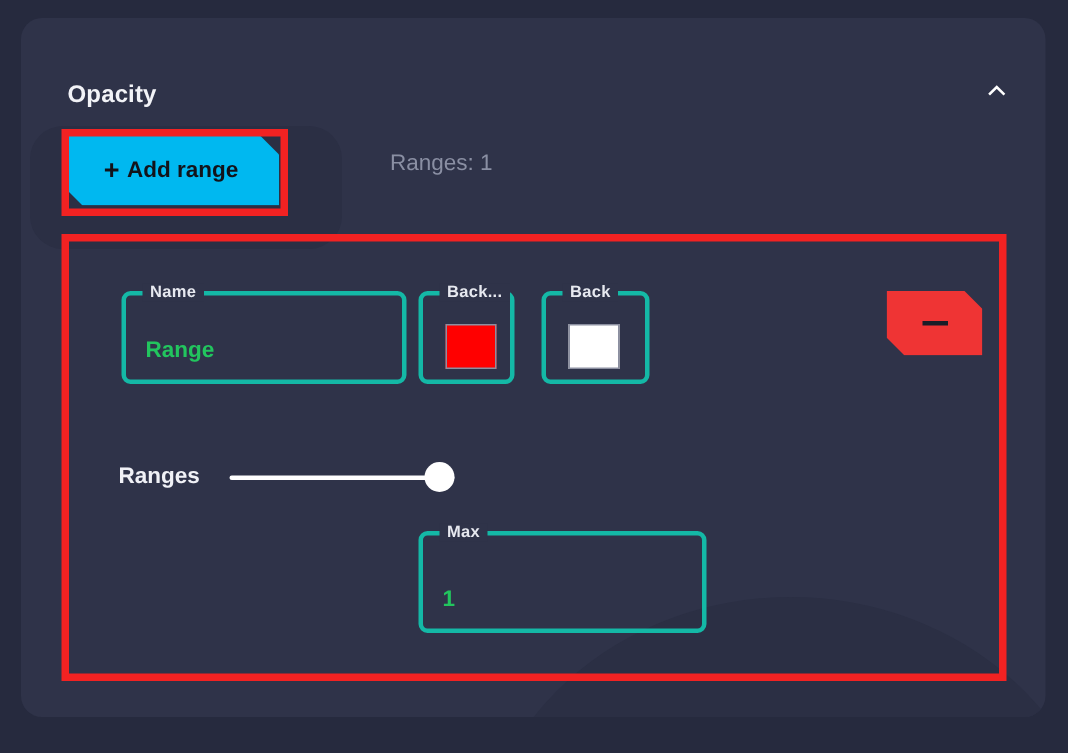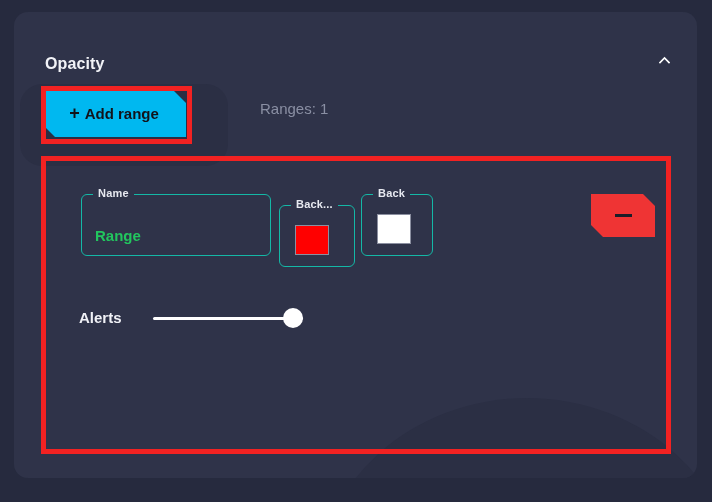--- a/index.html
+++ b/index.html
@@ -135,21 +135,21 @@
     left: 50px;
     top: 165px;
     width: 612px;
     height: 280px;
   }
 
   
   .field {
     position: absolute;
     box-sizing: border-box;
-    border: 1px solid #14b8a6;
+    border: 3px solid #14b8a6;
     border-radius: 6px;
     background: transparent;
     text-decoration: underline;
   }
   .field-legend {
     position: absolute;
     top: -8px;
     left: 11px;
     padding: 0 5px;
     background: #2f3349;
@@ -162,21 +162,21 @@
   .field-value {
     position: absolute;
     left: 13px;
     bottom: 11px;
     font-size: 15px;
     font-weight: bold;
     color: #22c55e;
   }
 
   .field-name   { left: 17px;  top: 17px;  width: 190px; height: 62px; }
-  .field-bg     { left: 215px; top: 28px;  width: 76px;  height: 62px; }
+  .field-bg     { left: 215px; top: 17px;  width: 64px;  height: 62px; }
   .field-text   { left: 297px; top: 17px;  width: 72px;  height: 62px; }
   .field-min    { left: 17px;  top: 177px; width: 190px; height: 68px; }
   .field-max    { left: 215px; top: 177px; width: 192px; height: 68px; }
 
   .swatch {
     position: absolute;
     left: 15px;
     top: 19px;
     width: 34px;
     height: 30px;
@@ -296,28 +296,32 @@
 
       <div class="field field-text">
         <span class="field-legend">Back</span>
         <span class="swatch" style="background:#ffffff"></span>
       </div>
 
       <button class="delete-btn">
         <span class="minus-glyph"></span>
       </button>
 
-      <div class="opacity-label">Alerts</div>
+      <div class="opacity-label">Ranges</div>
 
       <div class="slider-wrap">
         <div class="slider-track"></div>
         <div class="slider-thumb"></div>
       </div>
 
 
+      <div class="field field-max">
+        <span class="field-legend">Max</span>
+        <span class="field-value">1</span>
+      </div>
 
     </div>
   </div>
 
   <div class="annot annot-add"></div>
   <div class="annot annot-card"></div>
 
 </div>
 
 </body></html>

